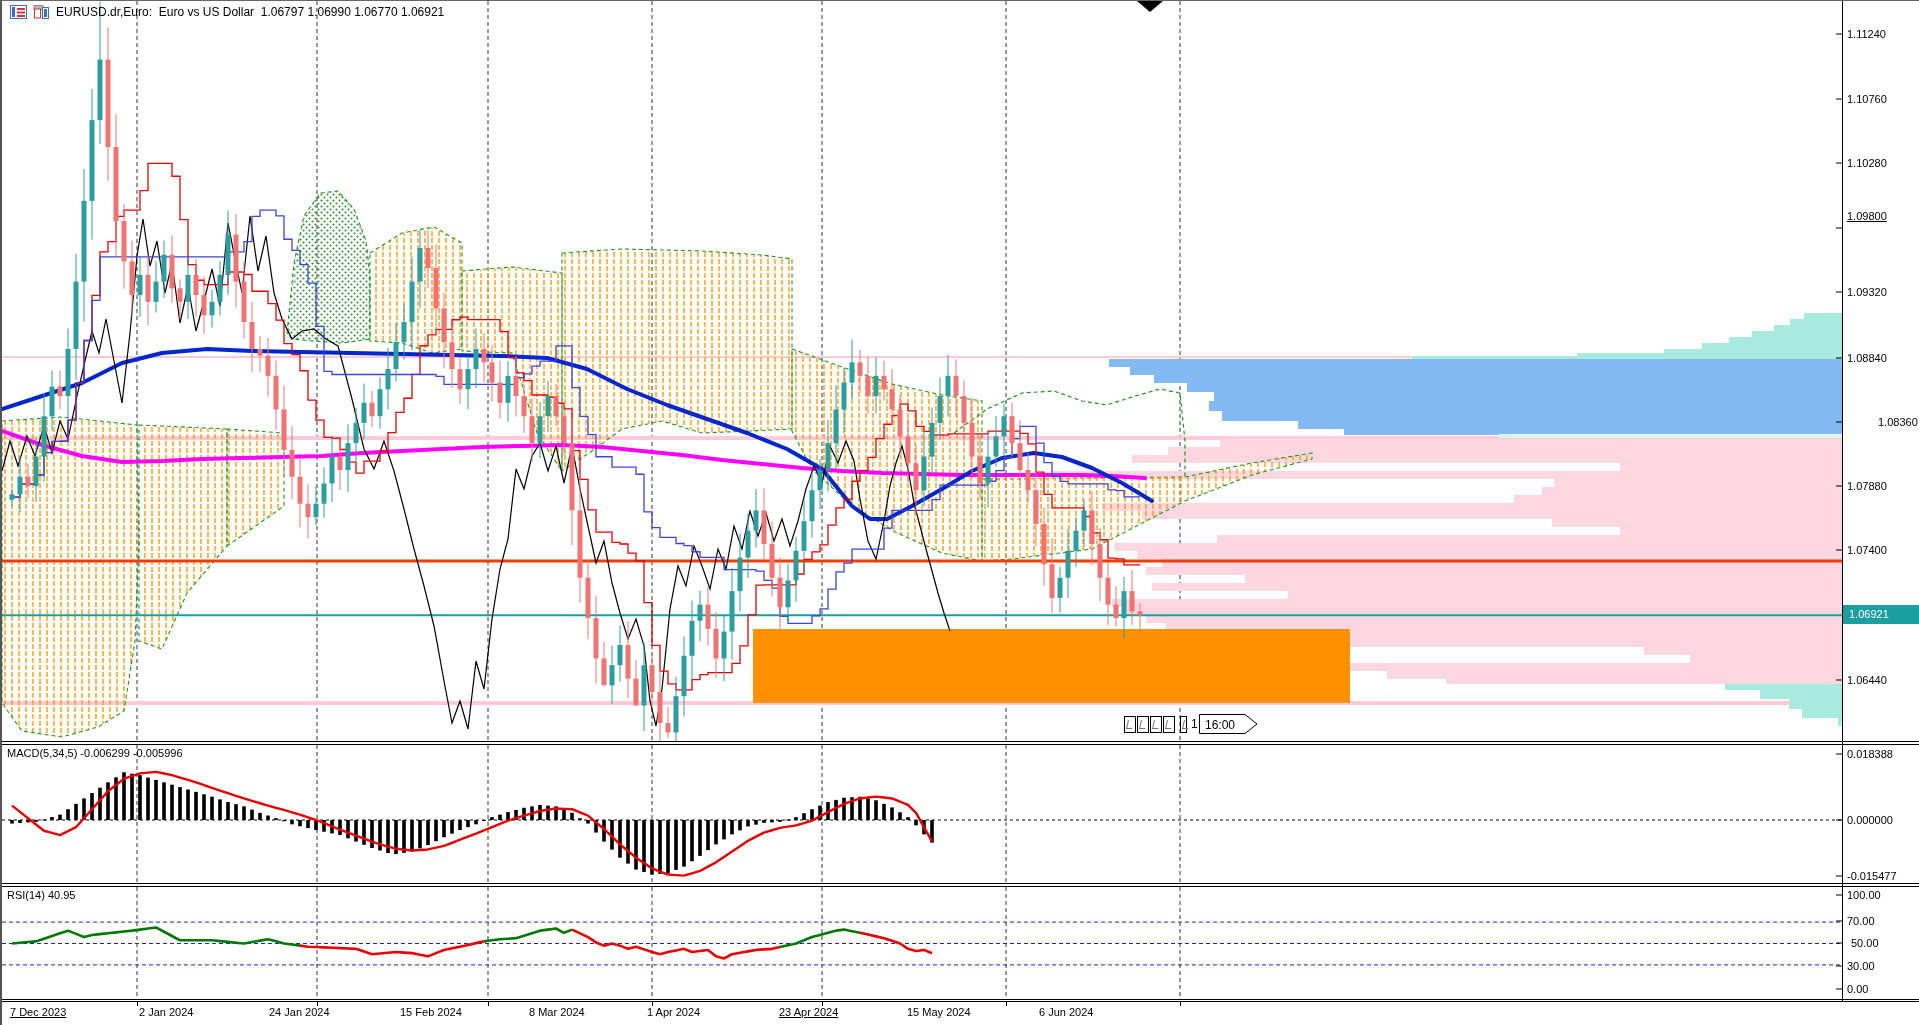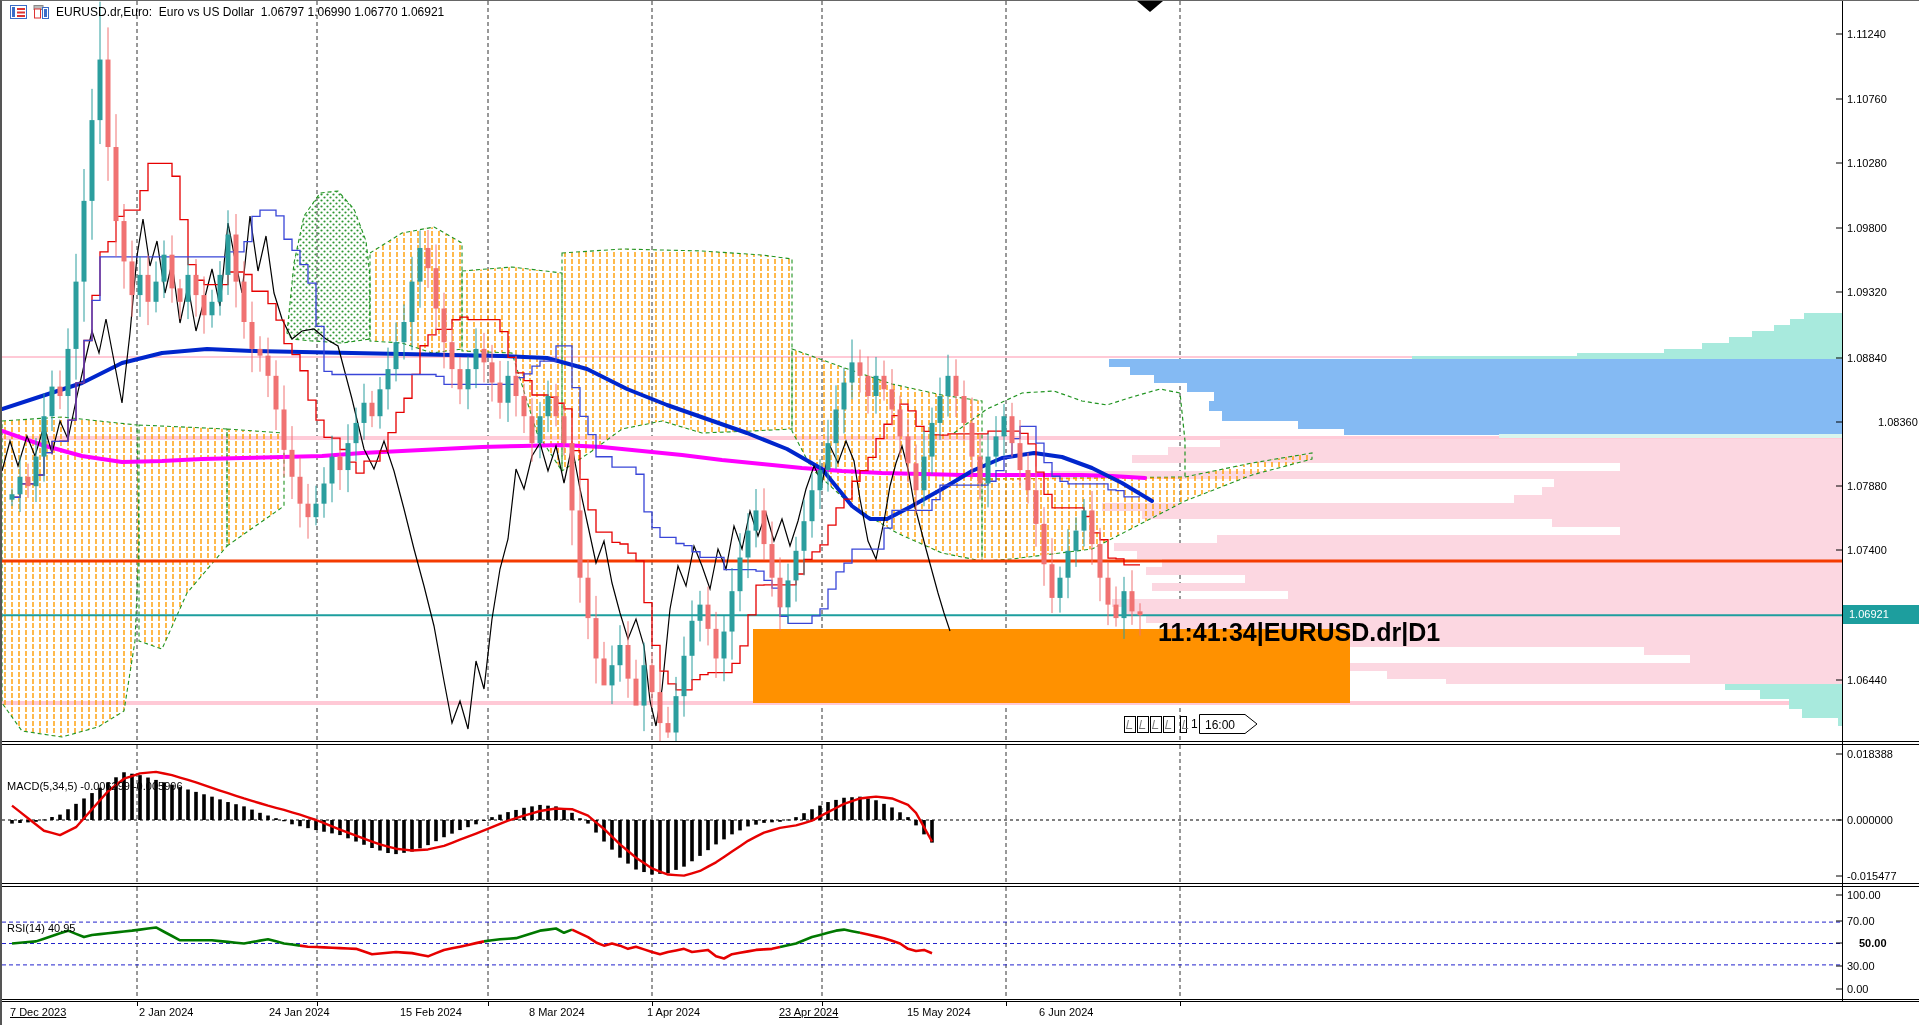--- a/index.html
+++ b/index.html
@@ -12,21 +12,21 @@
   #title{font-size:12px;color:#000;white-space:pre;}
   #bigstamp{position:absolute;left:1156px;top:617px;font-size:25px;font-weight:bold;color:#000;z-index:26;white-space:nowrap;letter-spacing:0px;}
   #pricetag{position:absolute;left:1841px;top:604px;width:72px;height:19px;background:#1D9E9E;color:#fff;
             font-size:11px;line-height:19px;padding-left:6px;z-index:28;}
   .sep{position:absolute;left:0;width:1919px;height:1px;background:#000;z-index:24;}
   .tofu{display:inline-block;width:10px;height:15px;border:1px solid #000;margin-right:1px;position:relative;}
   .tofu:after{content:"";position:absolute;left:2px;top:3px;width:5px;height:8px;border-left:1px solid #777;border-bottom:1px solid #777;transform:skewX(-12deg);}
   .tofu.narrow{width:5px;}
   #countdown{position:absolute;left:1122px;top:713px;z-index:27;display:flex;align-items:center;}
   #countdown .digit{font-size:12px;margin:0 1px 0 3px;}
-  .panel-label{position:absolute;left:5px;font-size:11px;color:#000;z-index:25;margin-top:33px;}
+  .panel-label{position:absolute;left:5px;font-size:11px;color:#000;z-index:25;}
   .tick{position:absolute;width:1px;height:4px;background:#000;top:0;}
   svg{display:block;}
 </style>
 </head>
 <body>
 
 <div id="wrap">
 
   <div id="header">
     <svg width="17" height="14">
@@ -431,21 +431,20 @@
       <line x1="1834" y1="162" x2="1840" y2="162" stroke="#000" stroke-width="1"></line>
       <line x1="1834" y1="227" x2="1840" y2="227" stroke="#000" stroke-width="1"></line>
       <line x1="1834" y1="291" x2="1840" y2="291" stroke="#000" stroke-width="1"></line>
       <line x1="1834" y1="357" x2="1840" y2="357" stroke="#000" stroke-width="1"></line>
       <line x1="1834" y1="421" x2="1840" y2="421" stroke="#000" stroke-width="1"></line>
       <line x1="1834" y1="485" x2="1840" y2="485" stroke="#000" stroke-width="1"></line>
       <line x1="1834" y1="549" x2="1840" y2="549" stroke="#000" stroke-width="1"></line>
       <line x1="1834" y1="679" x2="1840" y2="679" stroke="#000" stroke-width="1"></line>
     </svg>
 
-  <div id="bigstamp">11:41:34|EURUSD.dr|D1</div>
 
   <div id="countdown">
     <span class="tofu"></span>
     <span class="tofu"></span>
     <span class="tofu"></span>
     <span class="tofu"></span>
     <span class="tofu narrow" style="margin-left:4px"></span>
     <span class="digit">1</span>
     <svg width="60" height="20">
       <polygon points="0.5,0.5 46,0.5 58,10 46,19.5 0.5,19.5" fill="#fff" stroke="#000"></polygon>
@@ -614,33 +613,33 @@
       <line x1="1834" y1="56" x2="1840" y2="56" stroke="#000"></line>
       <line x1="1834" y1="79" x2="1840" y2="79" stroke="#000"></line>
       <line x1="1834" y1="102" x2="1840" y2="102" stroke="#000"></line>
     </svg>
   <div class="panel-label" style="top:888px">RSI(14) 40.95</div>
 
   <div id="axis-pane" class="abs" style="left:1841px;top:0;width:78px;height:1000px;background:#fff;z-index:20">
       <span class="axlbl" style="left: 4px; top: 26px;">1.11240</span>
       <span class="axlbl" style="left: 4px; top: 91px;">1.10760</span>
       <span class="axlbl" style="left: 4px; top: 155px;">1.10280</span>
-      <span class="axlbl" style="left: 4px; top: 220px;">1.09800</span>
+      <span class="axlbl" style="left: 4px; top: 208px; text-decoration: underline;">1.09800</span>
       <span class="axlbl" style="left: 4px; top: 284px;">1.09320</span>
       <span class="axlbl" style="left: 4px; top: 350px;">1.08840</span>
       <span class="axlbl" style="left: 4px; top: 414px; margin-left: 31px;">1.08360</span>
       <span class="axlbl" style="left: 4px; top: 478px;">1.07880</span>
       <span class="axlbl" style="left: 4px; top: 542px;">1.07400</span>
       <span class="axlbl" style="left: 4px; top: 672px;">1.06440</span>
       <span class="axlbl" style="left: 4px; top: 746px;">0.018388</span>
       <span class="axlbl" style="left: 4px; top: 812px;">0.000000</span>
       <span class="axlbl" style="left: 4px; top: 868px;">-0.015477</span>
       <span class="axlbl" style="left: 4px; top: 887px;">100.00</span>
       <span class="axlbl" style="left: 4px; top: 913px; text-align: right;">70.00</span>
-      <span class="axlbl" style="left: 16px; top: 935px; font-weight: bold;">50.00</span>
+      <span class="axlbl" style="left: 8px; top: 935px;">50.00</span>
       <span class="axlbl" style="left: 4px; top: 958px;">30.00</span>
       <span class="axlbl" style="left: 4px; top: 981px;">0.00</span>
     </div>
   <div class="abs" style="left:1840px;top:0;width:1px;height:1000px;background:#000;z-index:21"></div>
   <div id="pricetag">1.06921</div>
 
   <div id="time-axis" class="abs" style="left:0;top:1001px;width:1919px;height:24px;background:#fff;z-index:20">
       <div class="tick" style="left: 135px;"></div>
       <div class="tick" style="left: 315px;"></div>
       <div class="tick" style="left: 486px;"></div>

